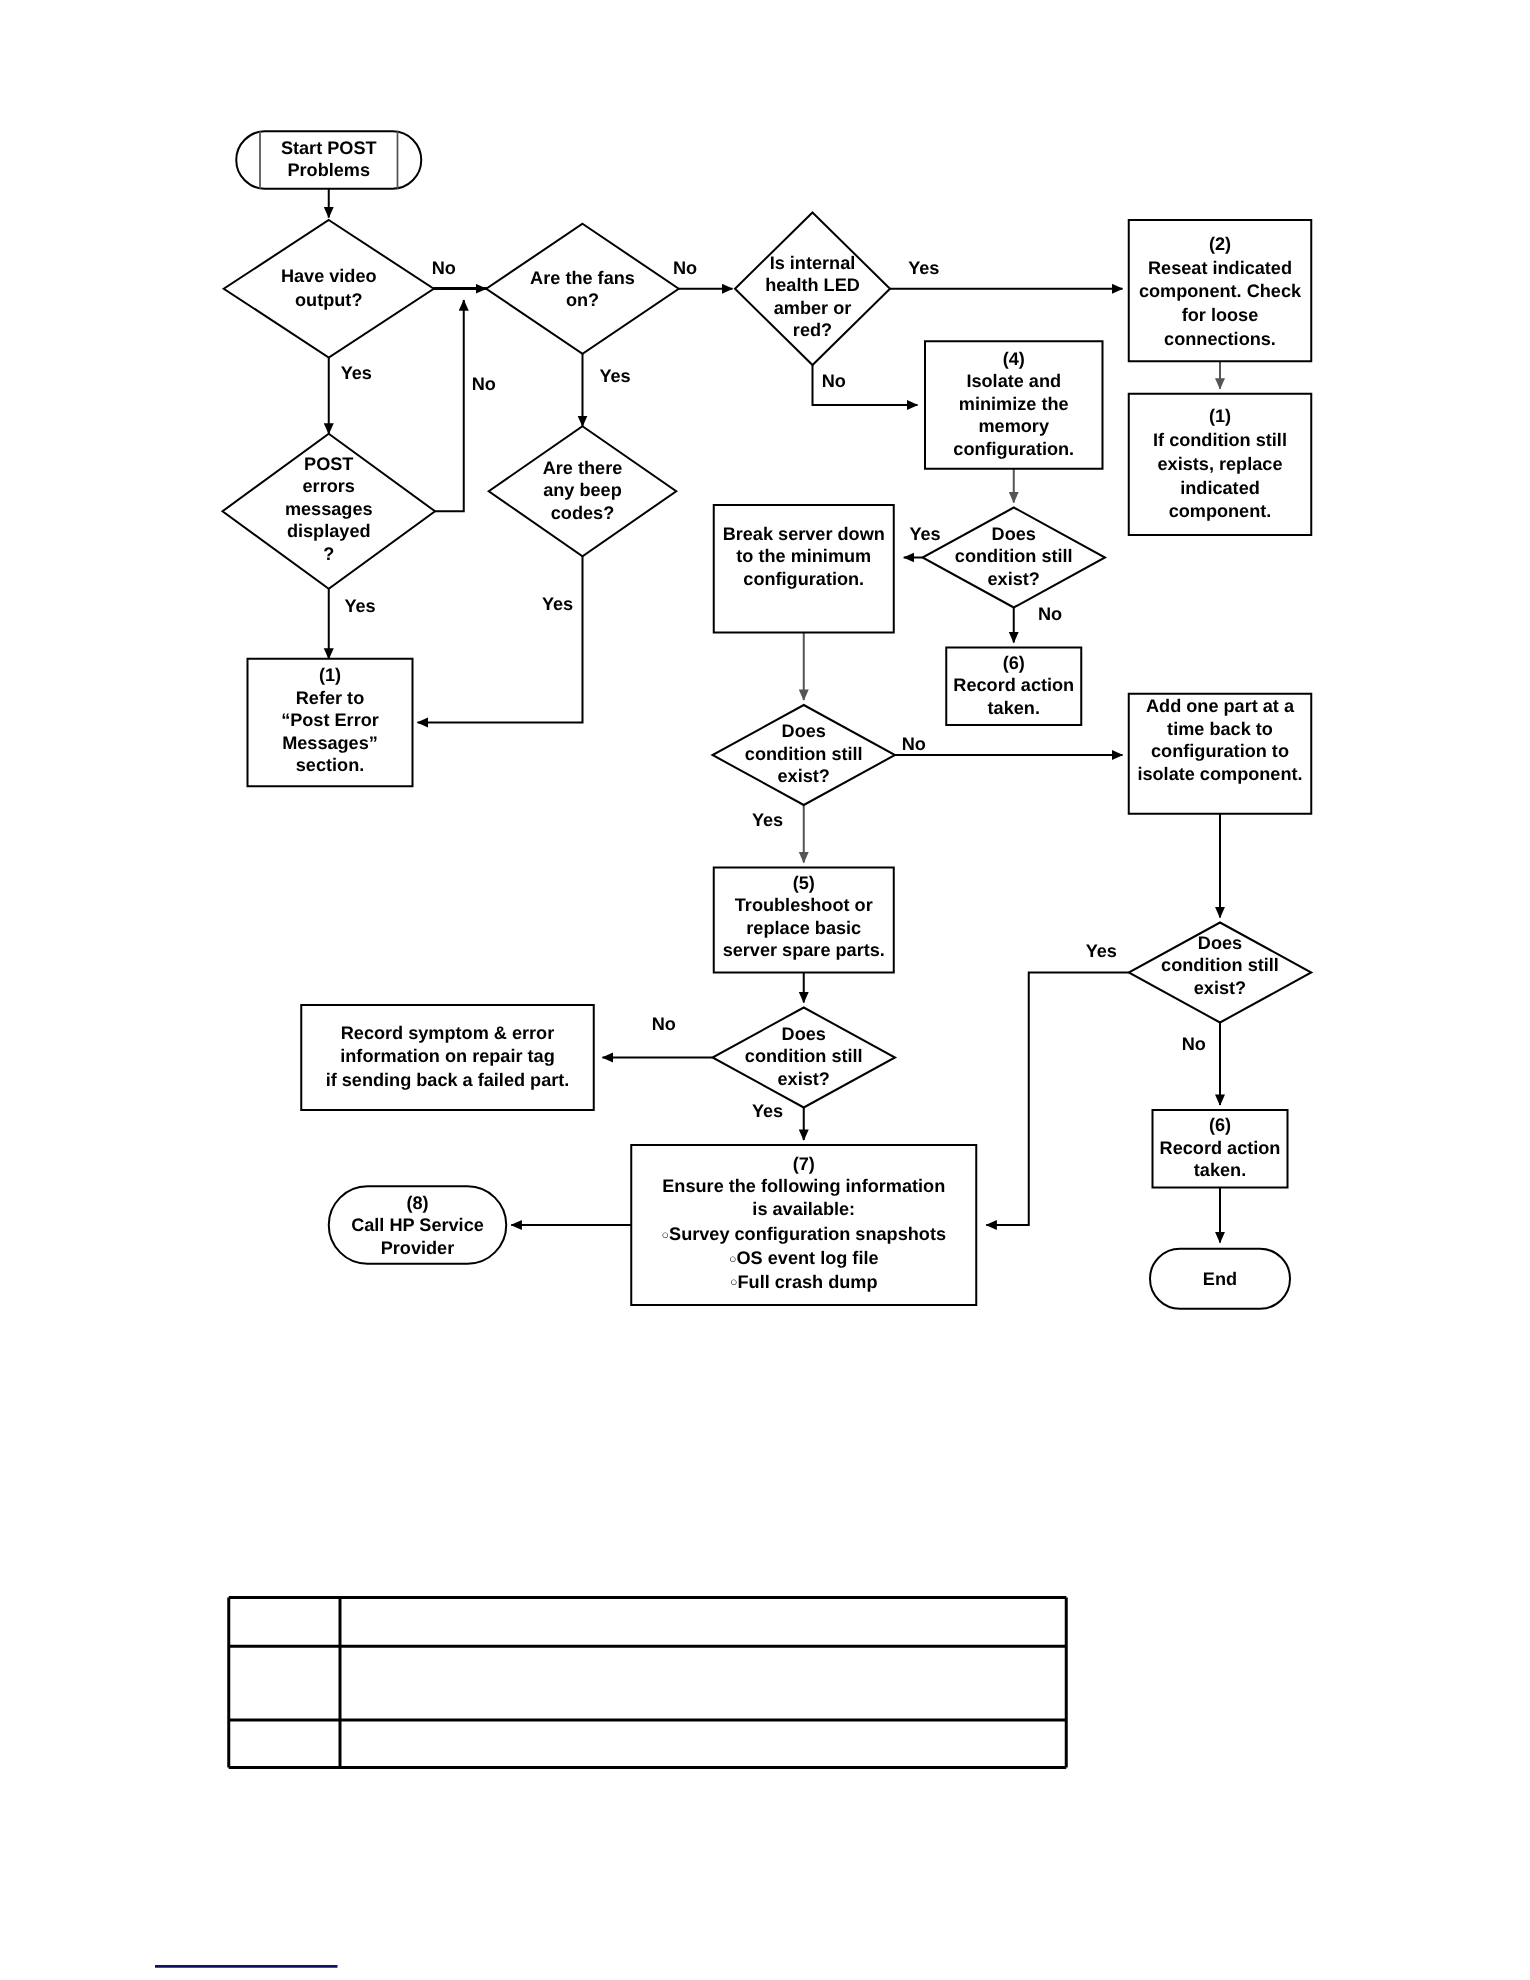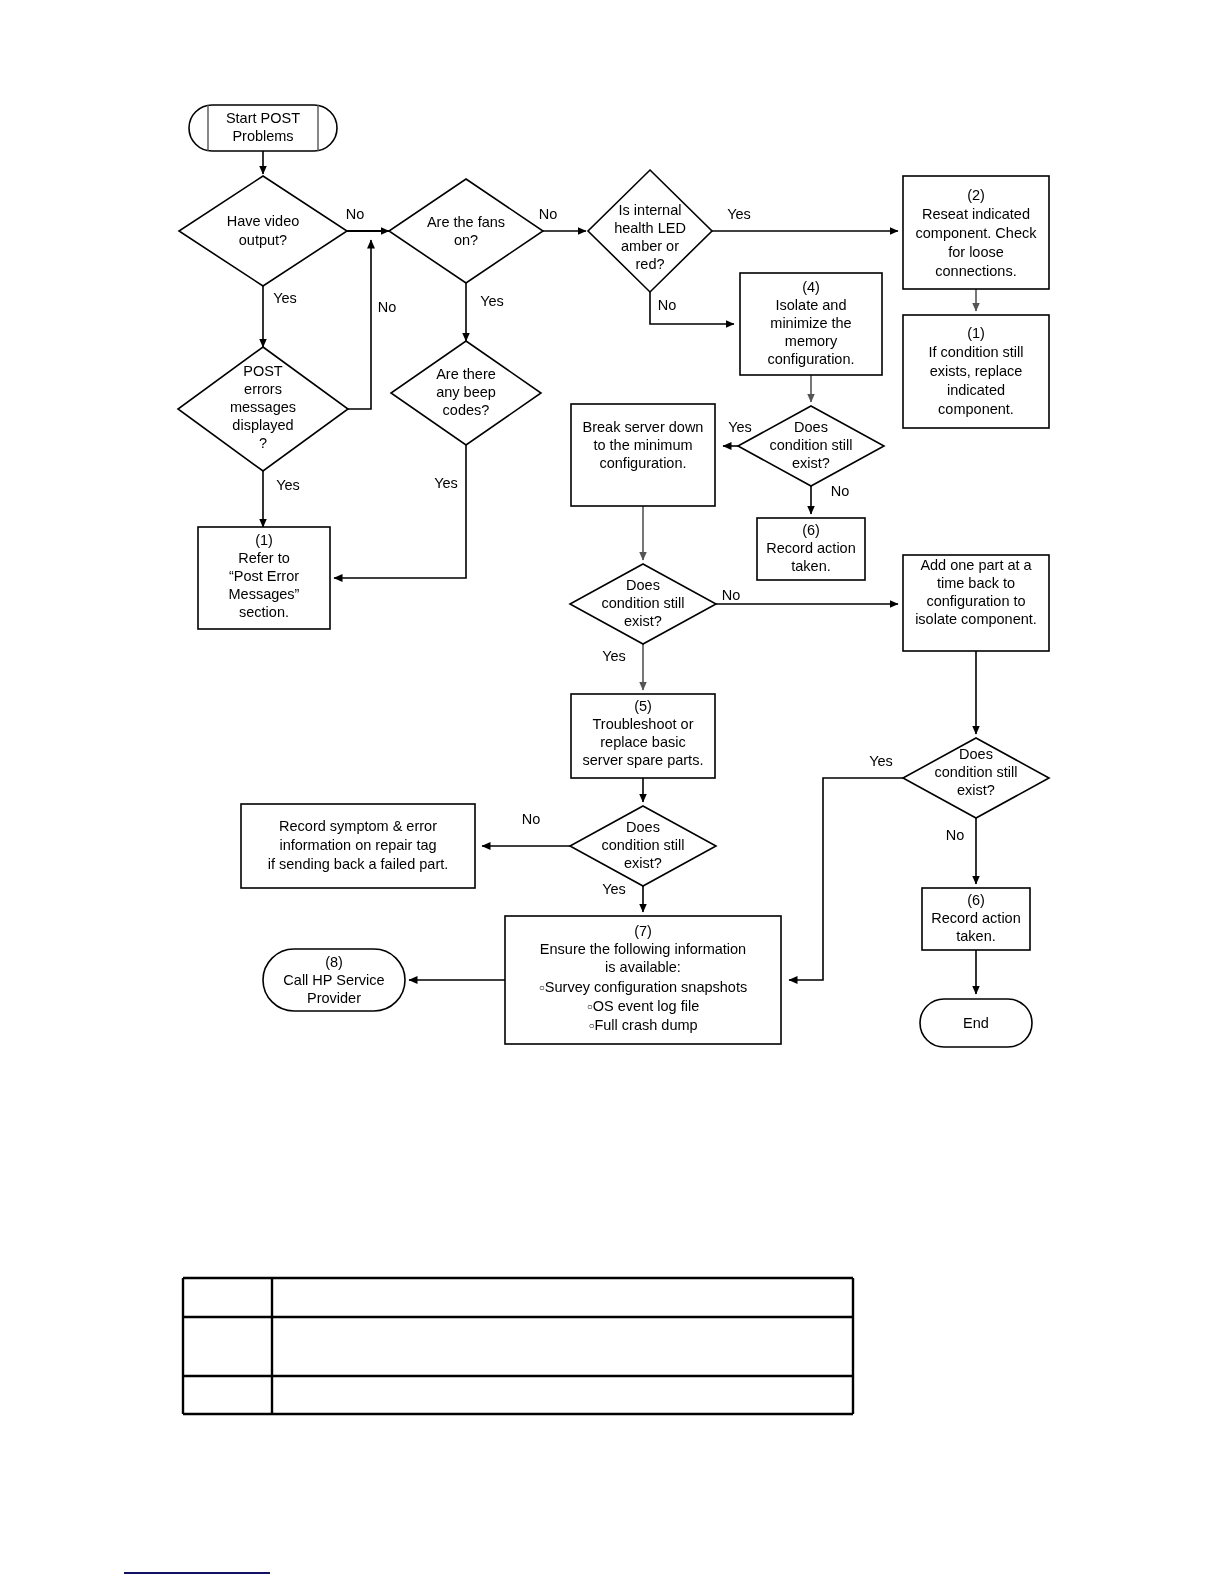--- a/index.html
+++ b/index.html
@@ -13,20 +13,21 @@
     height: 1584px;
     position: relative;
     font-family: "Liberation Sans", sans-serif;
     overflow: hidden;
   }
   #page {
     position: absolute;
     left: 0; top: 0;
     width: 1224px;
     height: 1584px;
+    font-weight: bold;
   }
   svg.flowchart {
     position: absolute;
     left: 0; top: 0;
     width: 1224px;
     height: 1584px;
     display: block;
   }
   .shape-fill { fill: #ffffff; }
   .shape-stroke { stroke: #000000; stroke-width: 1.6; fill: none; }

